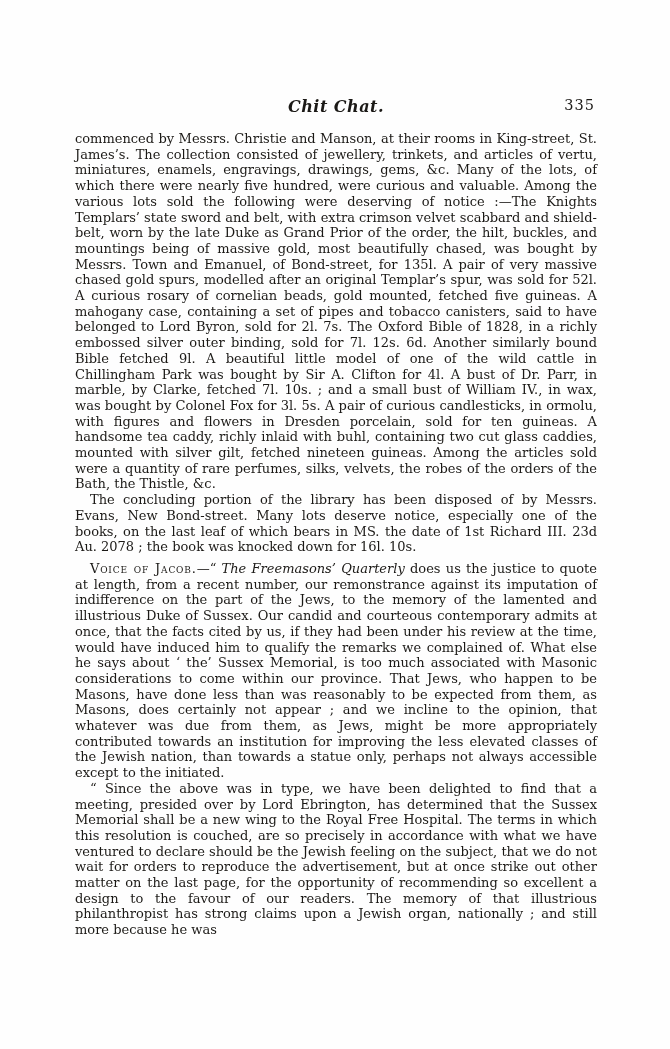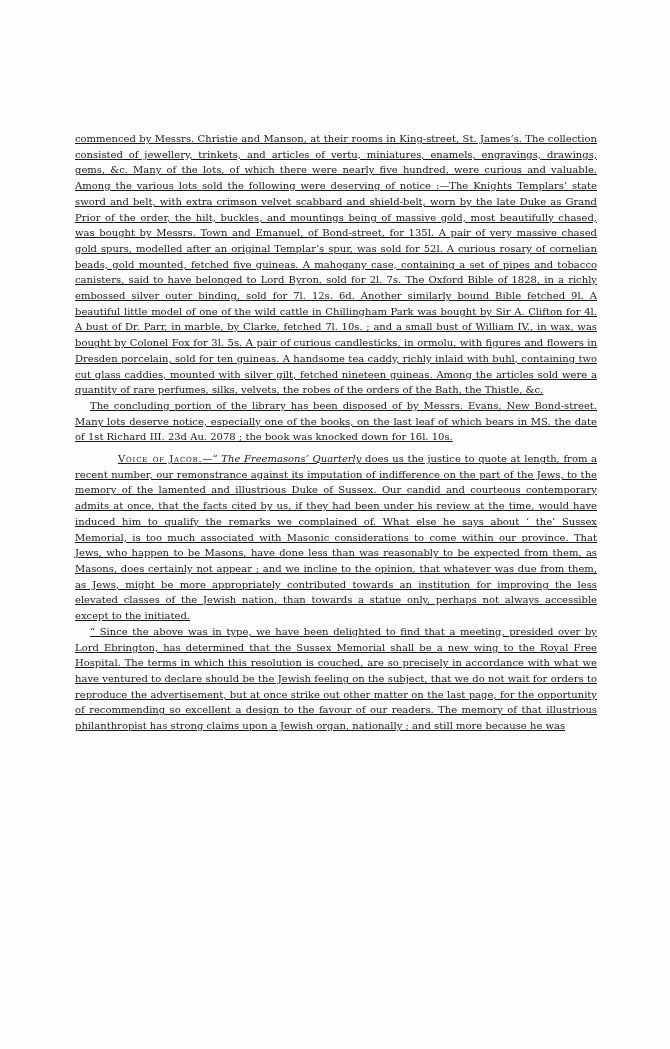--- a/index.html
+++ b/index.html
@@ -39,49 +39,51 @@
     right: 2px;
     top: 0;
     font-size: 14.5px;
     letter-spacing: 1px;
   }
   .body-text {
     position: absolute;
     top: 131px;
     left: 75px;
     width: 522px;
-    font-size: 10px;
+    font-size: 13px;
     line-height: 15.7px;
     text-align: justify;
-    text-decoration: underline;
   }
   .para {
     margin: 0;
     text-indent: 15px;
   }
   .para.no-indent {
     text-indent: 0;
   }
   .para.voice {
     margin-top: 6px;
   }
   .smallcaps {
     font-variant: small-caps;
     letter-spacing: 0.8px;
-    margin-left: 28px;
   }
   .italic {
     font-style: italic;
   }
 </style>
 </head>
 <body>
 
 <div class="page">
 
+  <div class="header">
+    <span class="running-title">Chit Chat.</span>
+    <span class="page-number">335</span>
+  </div>
 
   <div class="body-text">
 
     <p class="para no-indent">commenced by Messrs. Christie and Manson, at their rooms in King-street, St. James’s.  The collection consisted of jewellery, trinkets, and articles of vertu, miniatures, enamels, engravings, drawings, gems, &amp;c. Many of the lots, of which there were nearly five hundred, were curious and valuable.  Among the various lots sold the following were deserving of notice :—The Knights Templars’ state sword and belt, with extra crimson velvet scabbard and shield-belt, worn by the late Duke as Grand Prior of the order, the hilt, buckles, and mountings being of massive gold, most beautifully chased, was bought by Messrs. Town and Emanuel, of Bond-street, for 135l.  A pair of very massive chased gold spurs, modelled after an original Templar’s spur, was sold for 52l.  A curious rosary of cornelian beads, gold mounted, fetched five guineas. A mahogany case, containing a set of pipes and tobacco canisters, said to have belonged to Lord Byron, sold for 2l. 7s.  The Oxford Bible of 1828, in a richly embossed silver outer binding, sold for 7l. 12s. 6d. Another similarly bound Bible fetched 9l.  A beautiful little model of one of the wild cattle in Chillingham Park was bought by Sir A. Clifton for 4l.  A bust of Dr. Parr, in marble, by Clarke, fetched 7l. 10s. ; and a small bust of William IV., in wax, was bought by Colonel Fox for 3l. 5s.  A pair of curious candlesticks, in ormolu, with figures and flowers in Dresden porcelain, sold for ten guineas.  A handsome tea caddy, richly inlaid with buhl, containing two cut glass caddies, mounted with silver gilt, fetched nineteen guineas.  Among the articles sold were a quantity of rare perfumes, silks, velvets, the robes of the orders of the Bath, the Thistle, &amp;c.</p>
 
     <p class="para">The concluding portion of the library has been disposed of by Messrs. Evans, New Bond-street.  Many lots deserve notice, especially one of the books, on the last leaf of which bears in MS. the date of 1st Richard III. 23d Au. 2078 ;  the book was knocked down for 16l. 10s.</p>
 
     <p class="para voice"><span class="smallcaps">Voice of Jacob.</span><span>—“ </span><span class="italic">The Freemasons’ Quarterly</span><span> does us the justice to quote at length, from a recent number, our remonstrance against its imputation of indifference on the part of the Jews, to the memory of the lamented and illustrious Duke of Sussex.  Our candid and courteous contemporary admits at once, that the facts cited by us, if they had been under his review at the time, would have induced him to qualify the remarks we complained of.   What else he says about ‘ the’ Sussex Memorial, is too much associated with Masonic considerations to come within our province.   That Jews, who happen to be Masons, have done less than was reasonably to be expected from them, as Masons, does certainly not appear ; and we incline to the opinion, that whatever was due from them, as Jews, might be more appropriately contributed towards an institution for improving the less elevated classes of the Jewish nation, than towards a statue only, perhaps not always accessible except to the initiated.</span></p>
 
     <p class="para">“ Since the above was in type, we have been delighted to find that a meeting, presided over by Lord Ebrington, has determined that the Sussex Memorial shall be a new wing to the Royal Free Hospital.  The terms in which this resolution is couched, are so precisely in accordance with what we have ventured to declare should be  the Jewish feeling on the subject, that we do not wait for orders to reproduce the advertisement, but at once strike out other matter  on the last page, for the opportunity of recommending so excellent a design to the favour of  our readers.   The memory of that illustrious philanthropist has strong claims upon a Jewish organ, nationally ; and still  more because he was</p>

